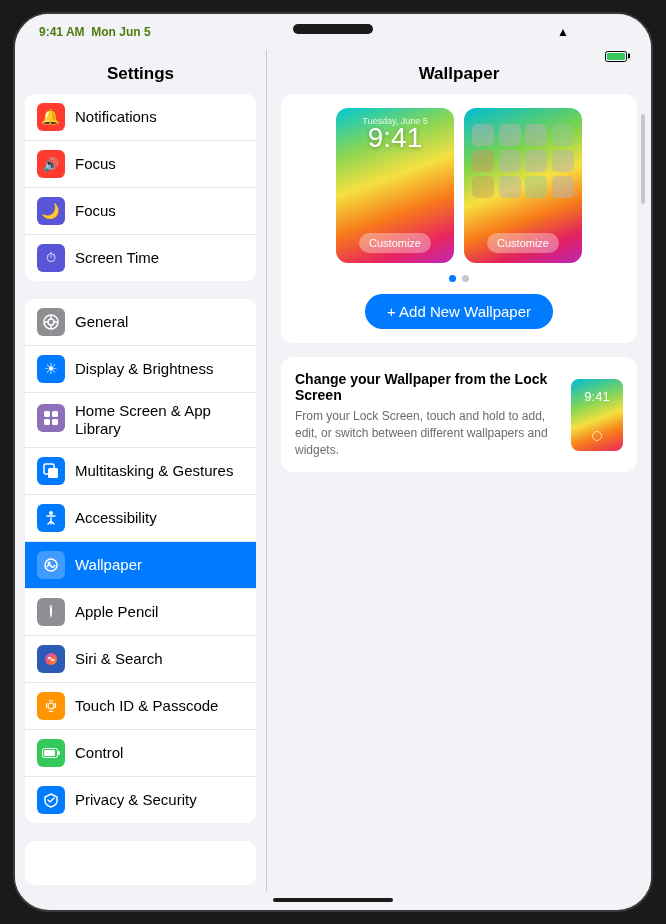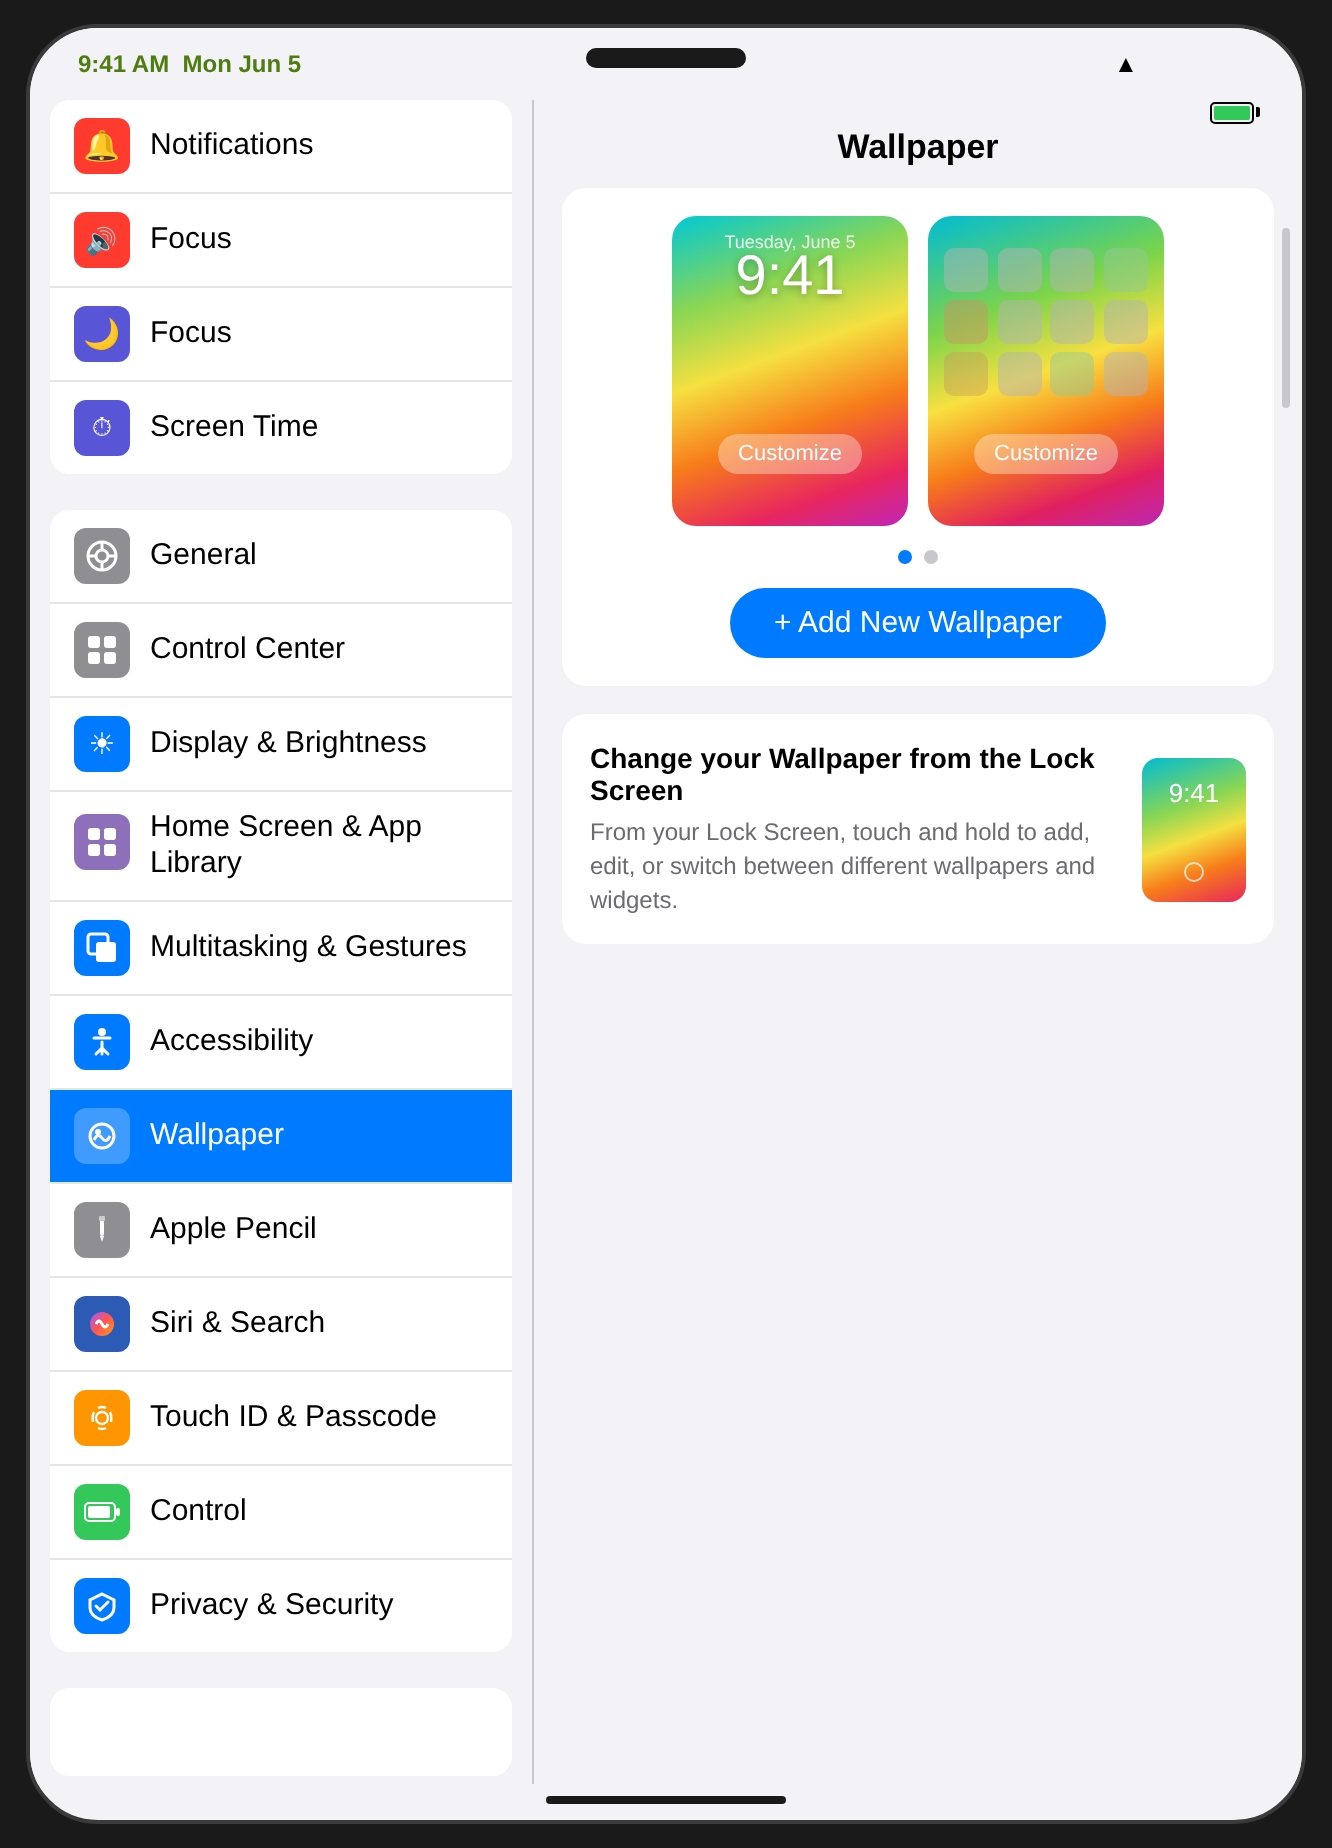--- a/index.html
+++ b/index.html
@@ -230,21 +230,21 @@
     .wp-date {
       position: absolute;
       top: 8px;
       left: 0; right: 0;
       text-align: center;
       font-size: 9px;
       color: rgba(255,255,255,0.85);
     }
     .customize-btn {
       position: absolute;
-      bottom: 26px;
+      bottom: 10px;
       left: 50%;
       transform: translateX(-50%);
       background: rgba(255,255,255,0.35);
       backdrop-filter: blur(4px);
       border: none;
       border-radius: 14px;
       padding: 4px 10px;
       font-size: 11px;
       color: #fff;
       font-weight: 500;
@@ -352,20 +352,21 @@
         <div class="battery-shape">
           <div class="battery-fill"></div>
         </div>
       </div>
     </div>
   </div>
 
   <div class="content-area">
 
     <div class="sidebar">
+      <div class="sidebar-title">Settings</div>
 
       <div class="sidebar-group">
         <div class="sidebar-item">
           <div class="item-icon icon-notifications">🔔</div>
           <span class="item-label">Notifications</span>
         </div>
         <div class="sidebar-item">
           <div class="item-icon icon-sounds" style="font-size:13px;">🔊</div>
           <span class="item-label">Focus</span>
         </div>
@@ -385,31 +386,20 @@
             <svg width="16" height="16" viewBox="0 0 16 16" fill="none">
               <circle cx="8" cy="8" r="7" stroke="white" stroke-width="1.5" fill="none"></circle>
               <circle cx="8" cy="8" r="3" stroke="white" stroke-width="1.5" fill="none"></circle>
               <line x1="8" y1="1" x2="8" y2="5" stroke="white" stroke-width="1.5"></line>
               <line x1="8" y1="11" x2="8" y2="15" stroke="white" stroke-width="1.5"></line>
               <line x1="1" y1="8" x2="5" y2="8" stroke="white" stroke-width="1.5"></line>
               <line x1="11" y1="8" x2="15" y2="8" stroke="white" stroke-width="1.5"></line>
             </svg>
           </div>
           <span class="item-label">General</span>
-        </div>
-        <div class="sidebar-item">
-          <div class="item-icon icon-controlcenter">
-            <svg width="16" height="16" viewBox="0 0 16 16" fill="white">
-              <rect x="1" y="1" width="6" height="6" rx="1.5"></rect>
-              <rect x="9" y="1" width="6" height="6" rx="1.5"></rect>
-              <rect x="1" y="9" width="6" height="6" rx="1.5"></rect>
-              <rect x="9" y="9" width="6" height="6" rx="1.5"></rect>
-            </svg>
-          </div>
-          <span class="item-label">Control Center</span>
         </div>
         <div class="sidebar-item">
           <div class="item-icon icon-display">☀</div>
           <span class="item-label">Display &amp; Brightness</span>
         </div>
         <div class="sidebar-item" style="align-items:flex-start; padding-top:9px;">
           <div class="item-icon icon-homescreen" style="margin-top:2px; font-size:13px;">
             <svg width="16" height="16" viewBox="0 0 16 16" fill="white">
               <rect x="1" y="1" width="6" height="6" rx="1.5"></rect>
               <rect x="9" y="1" width="6" height="6" rx="1.5"></rect>

